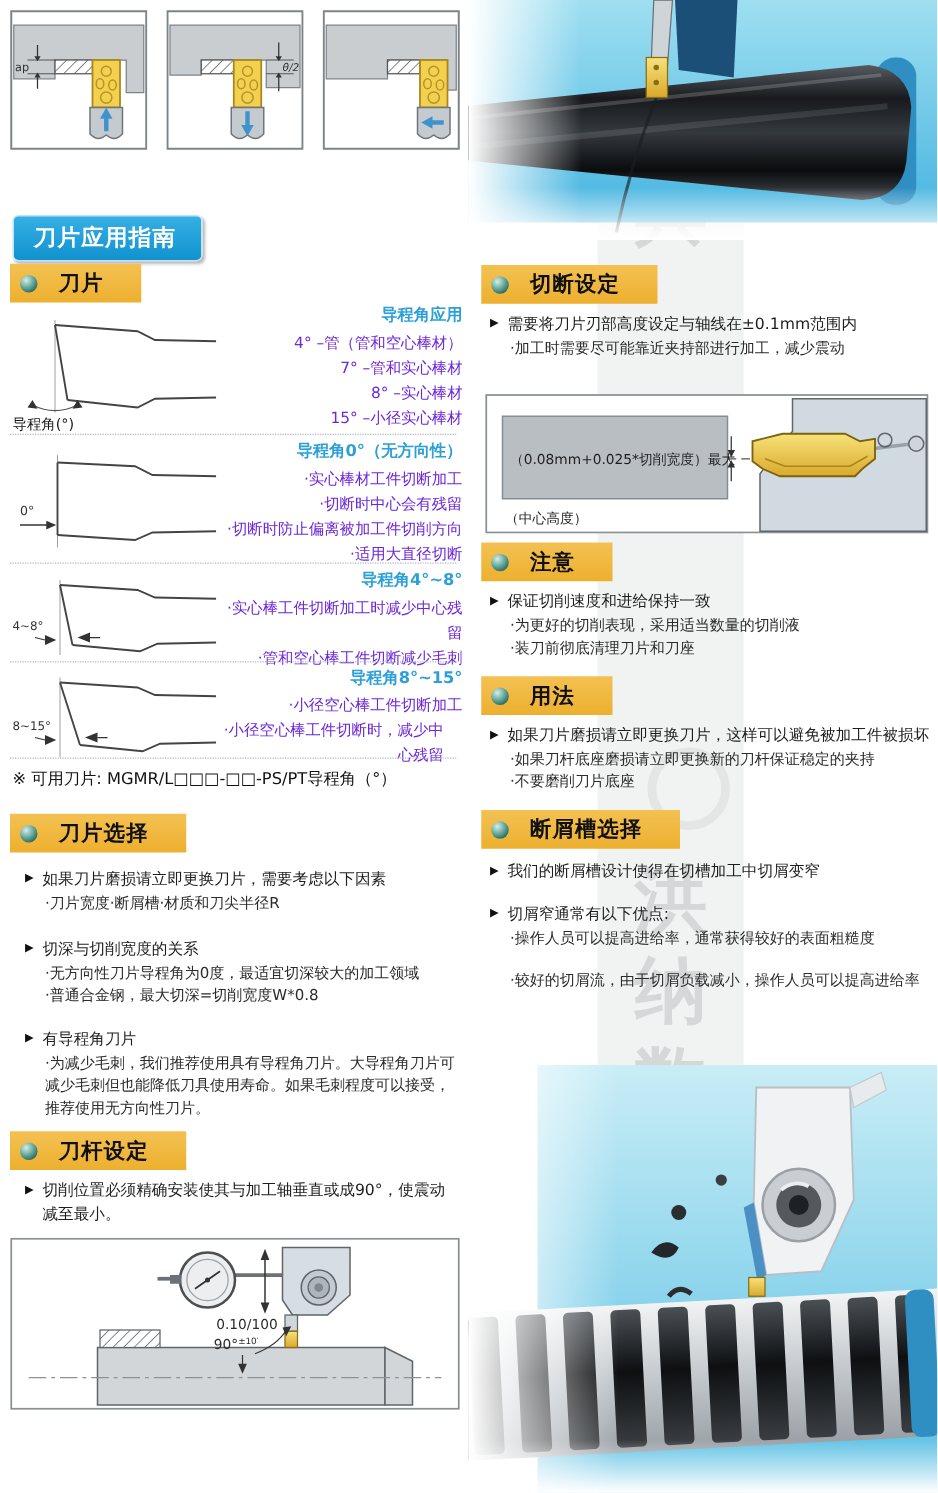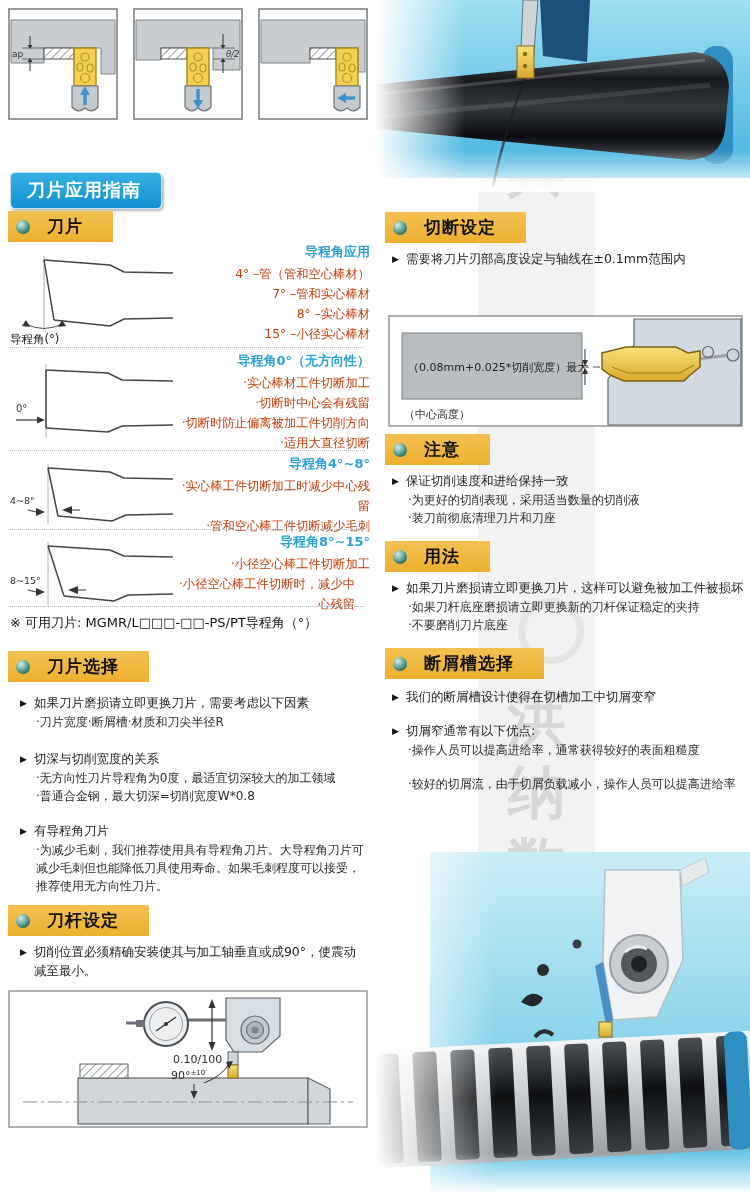--- a/index.html
+++ b/index.html
@@ -28,21 +28,21 @@
     background:radial-gradient(circle at 35% 30%,#d8ece7,#6fb0a4 40%,#2e6e63 75%,#1d4a42);}
 
   
   .lead{position:absolute;display:flex;align-items:flex-start;font-size:12.5px;color:#1d1d1d;line-height:1.5;}
   .lead .arr{font-size:9px;margin:3px 7px 0 0;color:#111;flex:0 0 auto;}
   .sub{position:absolute;font-size:12px;color:#2b2b2b;line-height:1.5;}
 
   
   .btxt{position:absolute;width:195px;text-align:right;}
   .bhead{font-size:13px;font-weight:bold;color:#2da0d8;margin-bottom:4px;}
-  .bline{font-size:12.3px;color:#c2410c;line-height:1.62;}
+  .bline{font-size:12.3px;color:#6d28d9;line-height:1.62;}
   .dotline{position:absolute;left:8px;width:357px;border-top:1.6px dotted #b4babe;}
   .note{position:absolute;left:10px;font-size:13px;color:#111;}
 
   svg{position:absolute;display:block;}
   .lbl{font-family:"DejaVu Sans","Liberation Sans",sans-serif;}
 </style>
 </head>
 <body>
 
 <div id="page">
@@ -317,20 +317,21 @@
   </svg>
 
   <div class="sec-hdr" style="left:385px;top:212px">
     <span class="sphere"></span>
     <span>切断设定</span>
   </div>
   <div class="lead" style="left:392px;top:250px;width:350px">
     <span class="arr">▶</span>
     <span>需要将刀片刃部高度设定与轴线在±0.1mm范围内</span>
   </div>
+  <div class="sub" style="left:408px;top:269px;width:330px">·加工时需要尽可能靠近夹持部进行加工，减少震动</div>
 
   <svg style="left:388px;top:315px" width="355" height="112" viewBox="0 0 355 112">
     <rect x="1" y="1" width="353" height="110" fill="#fff" stroke="#8a9094" stroke-width="1.4"></rect>
     <path d="M246,4 L353,4 L353,110 L220,110 L220,64 L246,30 Z" fill="#d2dae1" stroke="#60666b" stroke-width="1.2"></path>
     <line x1="150" y1="52" x2="262" y2="52" stroke="#555" stroke-width="1" stroke-dasharray="7 4"></line>
     <line x1="310" y1="44" x2="342" y2="40" stroke="#9aa2a8" stroke-width="3"></line>
     <circle cx="345" cy="40" r="6" fill="#cfd6db" stroke="#60666b" stroke-width="1.2"></circle>
     <circle cx="320" cy="37" r="5.5" fill="none" stroke="#60666b" stroke-width="1.2"></circle>
     <path d="M214,38 L238,32 L288,32 L300,38 L312,36 L312,52 L302,60 L296,66 L236,66 L222,60 L214,54 Z" fill="url(#gold)" stroke="#7d6212" stroke-width="1.5"></path>
     <path d="M224,52 L240,58 L292,58 L306,50" fill="none" stroke="#a8861c" stroke-width="1.2"></path>

